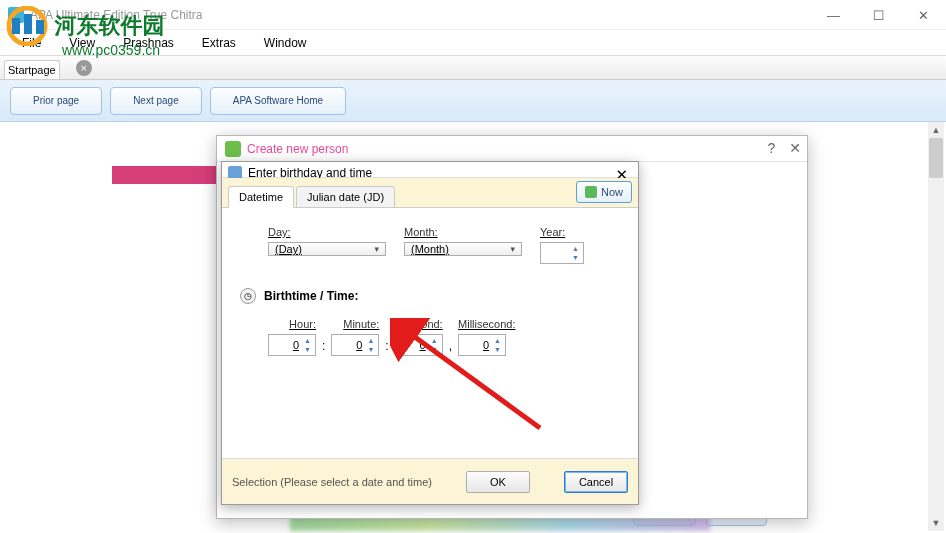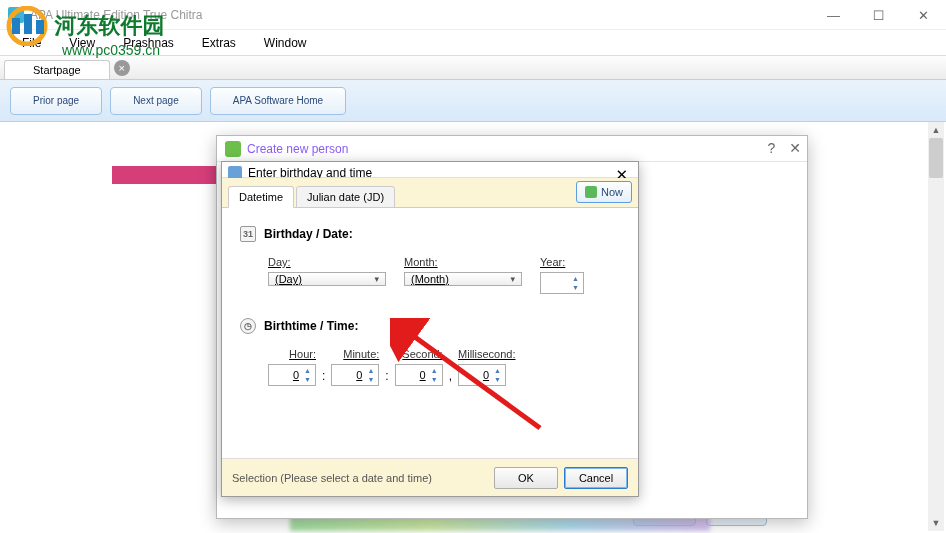--- a/index.html
+++ b/index.html
@@ -10,21 +10,21 @@
 .titlebar .ticon { width: 16px; height: 16px; margin-right: 6px; background: linear-gradient(45deg,#3ac,#4bd); border-radius: 2px; }
 .win-controls { position: absolute; right: 0; top: 0; display: flex; }
 .win-controls div { width: 45px; height: 30px; display: flex; align-items: center; justify-content: center; color: #666; font-size: 13px; cursor: pointer; }
 
 
 .menubar { height: 26px; background: #fff; display: flex; align-items: center; padding: 0 8px; font-size: 12px; border-bottom: 1px solid #ddd; }
 .menubar span { padding: 4px 14px; cursor: pointer; }
 
 
 .tabstrip { height: 24px; background: linear-gradient(#fdfdfd,#ececec); border-bottom: 1px solid #ccc; display: flex; align-items: flex-end; padding: 0 4px; font-size: 11px; }
-.tabstrip .tab { padding: 3px 28px; background: #fff; border: 1px solid #ccc; border-bottom: none; border-radius: 3px 3px 0 0; margin-right: 4px; }
+.tabstrip .tab { padding: 3px 3px; background: #fff; border: 1px solid #ccc; border-bottom: none; border-radius: 3px 3px 0 0; margin-right: 16px; }
 .tabstrip .closex { width: 16px; height: 16px; border-radius: 50%; background: #999; color: #fff; display: flex; align-items: center; justify-content: center; font-size: 11px; margin-bottom: 3px; cursor: pointer; }
 
 
 .toolbar { height: 42px; background: linear-gradient(#eaf3fc,#d8e9f9); border-bottom: 1px solid #b8d0e8; display: flex; align-items: center; padding: 0 10px; gap: 8px; }
 .tbtn { height: 28px; padding: 0 22px; background: linear-gradient(#fdfefe,#e6f0fa); border: 1px solid #9fc3e6; border-radius: 4px; font-size: 10px; color: #2a4a7a; cursor: pointer; display: flex; align-items: center; }
 .scrollbar-v { position: absolute; right: 2px; top: 122px; bottom: 2px; width: 16px; background: #f0f0f0; }
 .scrollbar-v .thumb { position: absolute; left: 1px; right: 1px; top: 16px; height: 40px; background: #cdcdcd; border-radius: 2px; }
 .scrollbar-v .arr { position: absolute; left: 0; right: 0; height: 16px; display: flex; align-items: center; justify-content: center; color: #666; font-size: 9px; }
 
 
@@ -38,21 +38,21 @@
 .bgwizard .bgfield { height: 24px; background: linear-gradient(#f4f9ff,#dbeafc); border: 1px solid #9fc3e6; border-radius: 3px; margin-bottom: 28px; }
 .bgwizard .bgbtns { display: flex; gap: 10px; margin-top: 60px; }
 .bgwizard .tbtn { padding: 0 14px; }
 
 
 .band { position: absolute; left: 112px; height: 18px; }
 .band1 { top: 166px; width: 680px; background: linear-gradient(90deg,#d63e7a 0%,#d63e7a 85%,#e8b84a 85%,#e8b84a 100%); }
 
 
 .outer-dialog { position: absolute; left: 216px; top: 135px; width: 592px; background: #fff; border: 1px solid #b8b8b8; box-shadow: 0 4px 16px rgba(0,0,0,.25); z-index: 20; }
-.outer-dialog .dhdr { height: 26px; display: flex; align-items: center; padding: 0 8px; font-size: 12px; color: #8b5cf6; border-bottom: 1px solid #e5e5e5; }
+.outer-dialog .dhdr { height: 26px; display: flex; align-items: center; padding: 0 8px; font-size: 12px; color: #ec4899; border-bottom: 1px solid #e5e5e5; }
 .outer-dialog .dhdr .dicon { width: 16px; height: 16px; margin-right: 6px; background: #6bbf4a; border-radius: 3px; }
 .outer-dialog .dctrls { position: absolute; right: 6px; top: 4px; display: flex; gap: 14px; color: #666; font-size: 14px; }
 .outer-dialog .dctrls span { cursor: pointer; }
 .outer-dialog .body { height: 356px; position: relative; }
 
 
 .inner-dialog { position: absolute; left: 5px; top: 0px; width: 418px; background: #fff; border: 1px solid #9a9a9a; box-shadow: 0 3px 12px rgba(0,0,0,.3); z-index: 30; }
 .inner-dialog .ihdr { height: 16px; display: flex; align-items: flex-start; padding: 4px 6px; font-size: 12px; border-bottom: 1px solid #e0e0e0; }
 .inner-dialog .ihdr .iicon { width: 14px; height: 14px; background: #6aa0d8; margin-right: 6px; border-radius: 2px; }
 .inner-dialog .ihdr .iclose { margin-left: auto; font-size: 15px; cursor: pointer; padding: 0 4px; }
@@ -71,21 +71,21 @@
 .fieldrow.time { gap: 6px; align-items: flex-end; text-align: right; }
 .fld { display: flex; flex-direction: column; gap: 4px; font-size: 11px; text-decoration: underline; }
 .fld label { color: #333; }
 .combo { width: 118px; height: 14px; border: 1px solid #adadad; background: linear-gradient(#fff,#eee); display: flex; align-items: center; padding: 0 6px; font-size: 11px; cursor: pointer; position: relative; }
 .combo::after { content: "▾"; position: absolute; right: 6px; font-size: 9px; color: #555; }
 .spin { width: 48px; height: 22px; border: 1px solid #adadad; background: #fff; display: flex; align-items: center; justify-content: flex-end; padding: 0 16px 0 4px; font-size: 11px; position: relative; }
 .spin .arrs { position: absolute; right: 1px; top: 1px; bottom: 1px; width: 13px; display: flex; flex-direction: column; }
 .spin .arrs span { flex: 1; font-size: 7px; color: #4a7ab8; display: flex; align-items: center; justify-content: center; cursor: pointer; }
 .sep { font-size: 12px; padding-bottom: 3px; }
 
-.inner-dialog .footer { height: 38px; background: #fbf4d5; border-top: 1px solid #ddd; display: flex; align-items: center; padding: 0 10px; font-size: 11px; }
+.inner-dialog .footer { height: 46px; background: #fbf4d5; border-top: 1px solid #ddd; display: flex; align-items: center; padding: 0 10px; font-size: 11px; gap: 28px; }
 .inner-dialog .footer .ftxt { flex: 1; color: #555; }
 .dlgbtn { width: 64px; height: 22px; border: 1px solid #adadad; background: linear-gradient(#fdfdfd,#e7e7e7); font-size: 11px; cursor: pointer; margin-left: 6px; border-radius: 2px; }
 .dlgbtn.default { border: 1px solid #2b7bd1; box-shadow: 0 0 0 1px #7eb6ef inset; }
 
 
 .redarrow { position: absolute; z-index: 40; pointer-events: none; }
 
 
 .bottomimg { position: absolute; left: 290px; bottom: 2px; width: 420px; height: 36px; background: linear-gradient(90deg, #7fd07f, #b7e07f, #8fd0e7, #c7a7e7); filter: blur(2px); opacity:.7; border-radius:6px 6px 0 0; z-index:5;}
 </style>
@@ -167,24 +167,20 @@
   </div>
   <div class="itabs">
     <div class="itab">Datetime</div>
     <div class="itab inactive">Julian date (JD)</div>
     <div class="nowbtn">
         <div class="ni"></div>
         <span>Now</span>
       </div>
   </div>
   <div class="content">
-    <div class="section-hdr">
-      <div class="shicon">31</div>
-      <span>Birthday / Date:</span>
-    </div>
     <div class="fieldrow">
       <div class="fld">
         <label>Day:</label>
         <div class="combo">
             <span>(Day)</span>
           </div>
       </div>
       <div class="fld">
         <label>Month:</label>
         <div class="combo">

